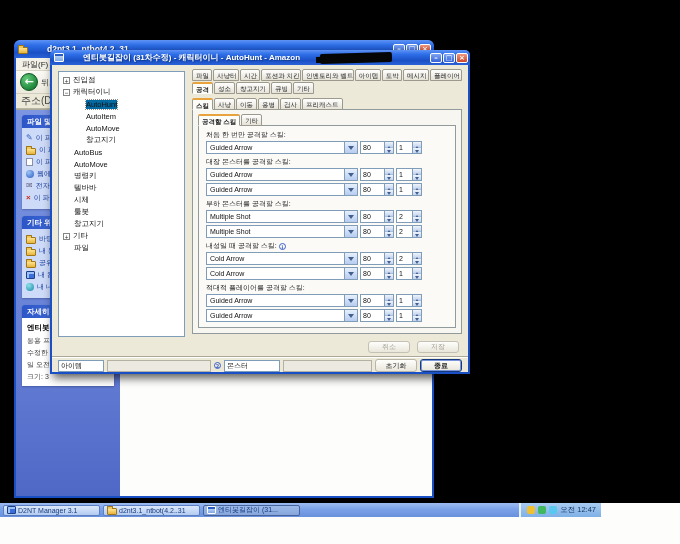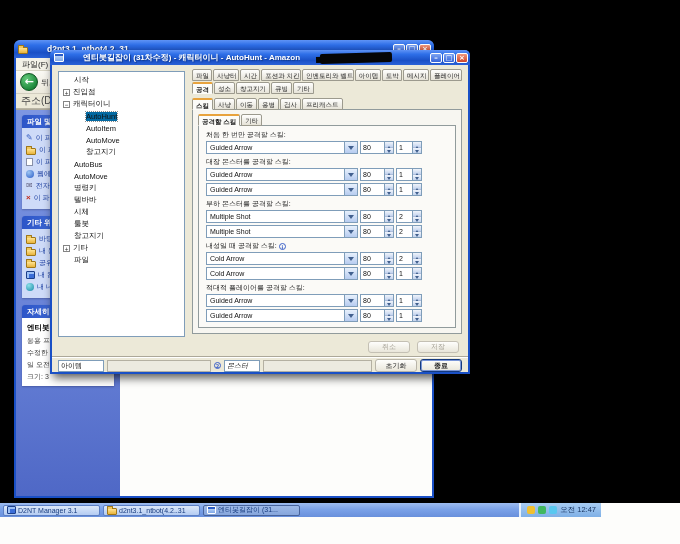--- a/index.html
+++ b/index.html
@@ -259,23 +259,20 @@
       <span class="censor"></span>
       <div class="caption-btns">
         <div class="win-btn">–</div>
         <div class="win-btn">□</div>
         <div class="win-btn close">×</div>
       </div>
     </div>
     <div id="dlg-body">
 
       <div id="tree">
-        <div class="trow pl">
-            <span>시작</span>
-          </div>
         <div class="trow">
             <i class="texp">+</i>
             <span>진입점</span>
           </div>
         <div class="trow">
             <i class="texp">−</i>
             <span>캐릭터이니</span>
           </div>
         <div class="trow d1 sel">
             <span>AutoHunt</span>
@@ -560,21 +557,21 @@
 
       <div id="cs-btns">
         <div class="xbtn disabled">취소</div>
         <div class="xbtn disabled">저장</div>
       </div>
 
       <div id="btmbar">
         <input class="field" style="width: 46px;" value="아이템">
         <div class="graybar" style="width:104px"></div>
         <span class="fnote">2</span>
-        <input class="field" style="width: 36px; font-style: italic;" value="몬스터">
+        <input class="field" style="width: 56px;" value="몬스터">
         <div class="graybar" style="flex:1"></div>
         <div class="xbtn" style="height:13px;line-height:11px">초기화</div>
         <div class="xbtn default" style="height:13px;line-height:11px">종료</div>
       </div>
 
     </div>
   </div>
 
   <div id="taskbar">
     <div class="tbtn">

